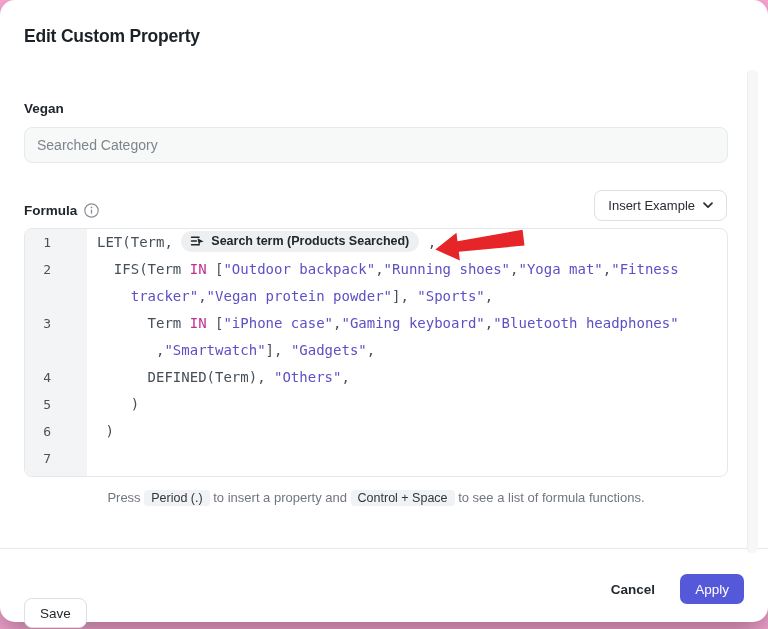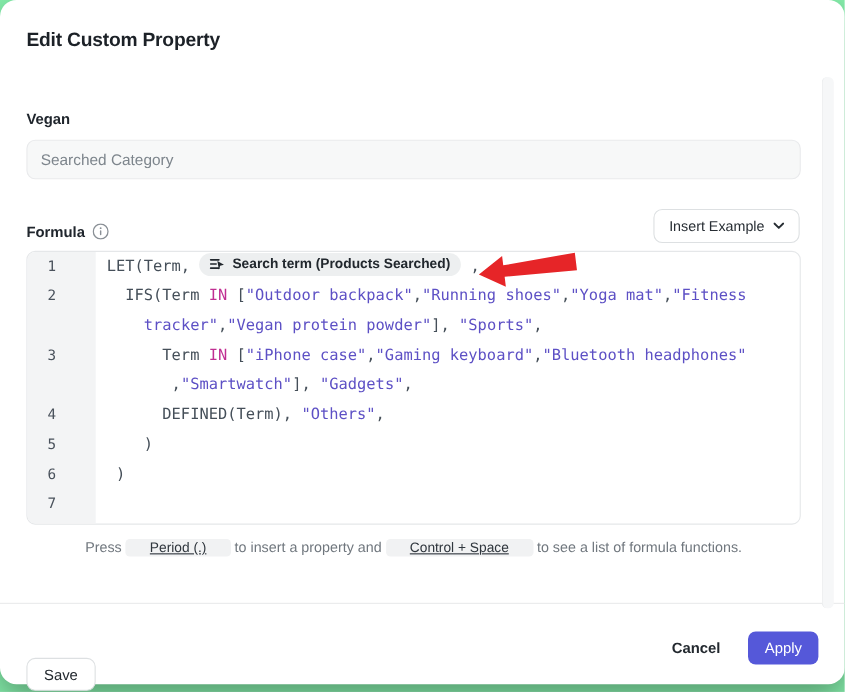--- a/index.html
+++ b/index.html
@@ -1,16 +1,16 @@
 <!DOCTYPE html>
 <html><head>
 <meta charset="utf-8">
 <style>
   html,body{margin:0;padding:0;}
-  .stage{position:relative;width:768px;height:629px;background:#86efac;overflow:hidden;
+  .stage{position:relative;width:768px;height:629px;background:#f9a8d4;overflow:hidden;
          font-family:"Liberation Sans",sans-serif;}
   .modal{position:absolute;left:0;top:0;width:768px;height:622px;background:#ffffff;
          border-radius:15px;box-shadow:0 12px 30px rgba(0,0,0,.35);}
   .dialog-title{position:absolute;left:24px;top:26px;font-size:17.5px;font-weight:700;
          color:#1c2127;letter-spacing:-.2px;}
   .field-label{position:absolute;left:24px;font-size:13.5px;font-weight:700;color:#20262d;}
   .name-label{top:101px;}
   .name-input{position:absolute;left:24px;top:127px;width:704px;height:36px;box-sizing:border-box;
          background:#f7f8f8;border:1px solid #e9eaec;border-radius:8px;padding:12px 12px;
          font-family:"Liberation Sans",sans-serif;font-size:14px;color:#7d858c;outline:none;}
@@ -31,21 +31,21 @@
   .tk-k{color:#c02f92;}
   .tk-s{color:#5d50c5;}
   .tk-g{color:#2c9d66;}
   .prop-chip{display:inline-flex;align-items:center;gap:7px;padding:3px 10px 3px 9px;
          background:#edeff0;border-radius:12px;font-family:"Liberation Sans",sans-serif;
          font-size:12.5px;font-weight:700;color:#21272d;line-height:15px;vertical-align:middle;
          position:relative;top:-2px;cursor:pointer;}
   .hint{position:absolute;left:24px;top:490px;width:704px;text-align:center;font-size:13px;
          color:#70777e;white-space:pre-wrap;}
   .hint kbd{font-family:"Liberation Sans",sans-serif;background:#f1f2f3;color:#2f363d;
-         border-radius:4px;padding:1px 22px;font-size:12.5px;text-decoration:underline;}
+         border-radius:4px;padding:1px 7px;font-size:12.5px;}
   .footer-divider{position:absolute;left:0;top:548px;width:768px;height:1px;background:#e9eaeb;}
   .save-btn{position:absolute;left:24px;top:598px;height:30px;padding:0 15px;background:#fff;
          border:1px solid #dde0e2;border-radius:8px;font-family:"Liberation Sans",sans-serif;
          font-size:13.5px;font-weight:500;color:#23292f;cursor:pointer;}
   .cancel-btn{position:absolute;right:107px;top:574px;height:30px;background:transparent;border:none;
          font-family:"Liberation Sans",sans-serif;font-size:13.5px;font-weight:600;color:#23292f;cursor:pointer;}
   .apply-btn{position:absolute;right:24px;top:574px;height:30px;padding:0 15px;background:#5558d9;
          border:none;border-radius:7px;font-family:"Liberation Sans",sans-serif;font-size:13.5px;
          font-weight:500;color:#ffffff;cursor:pointer;}
   .scrollbar{position:absolute;left:747px;top:70px;width:10px;height:483px;background:#f6f7f8;

